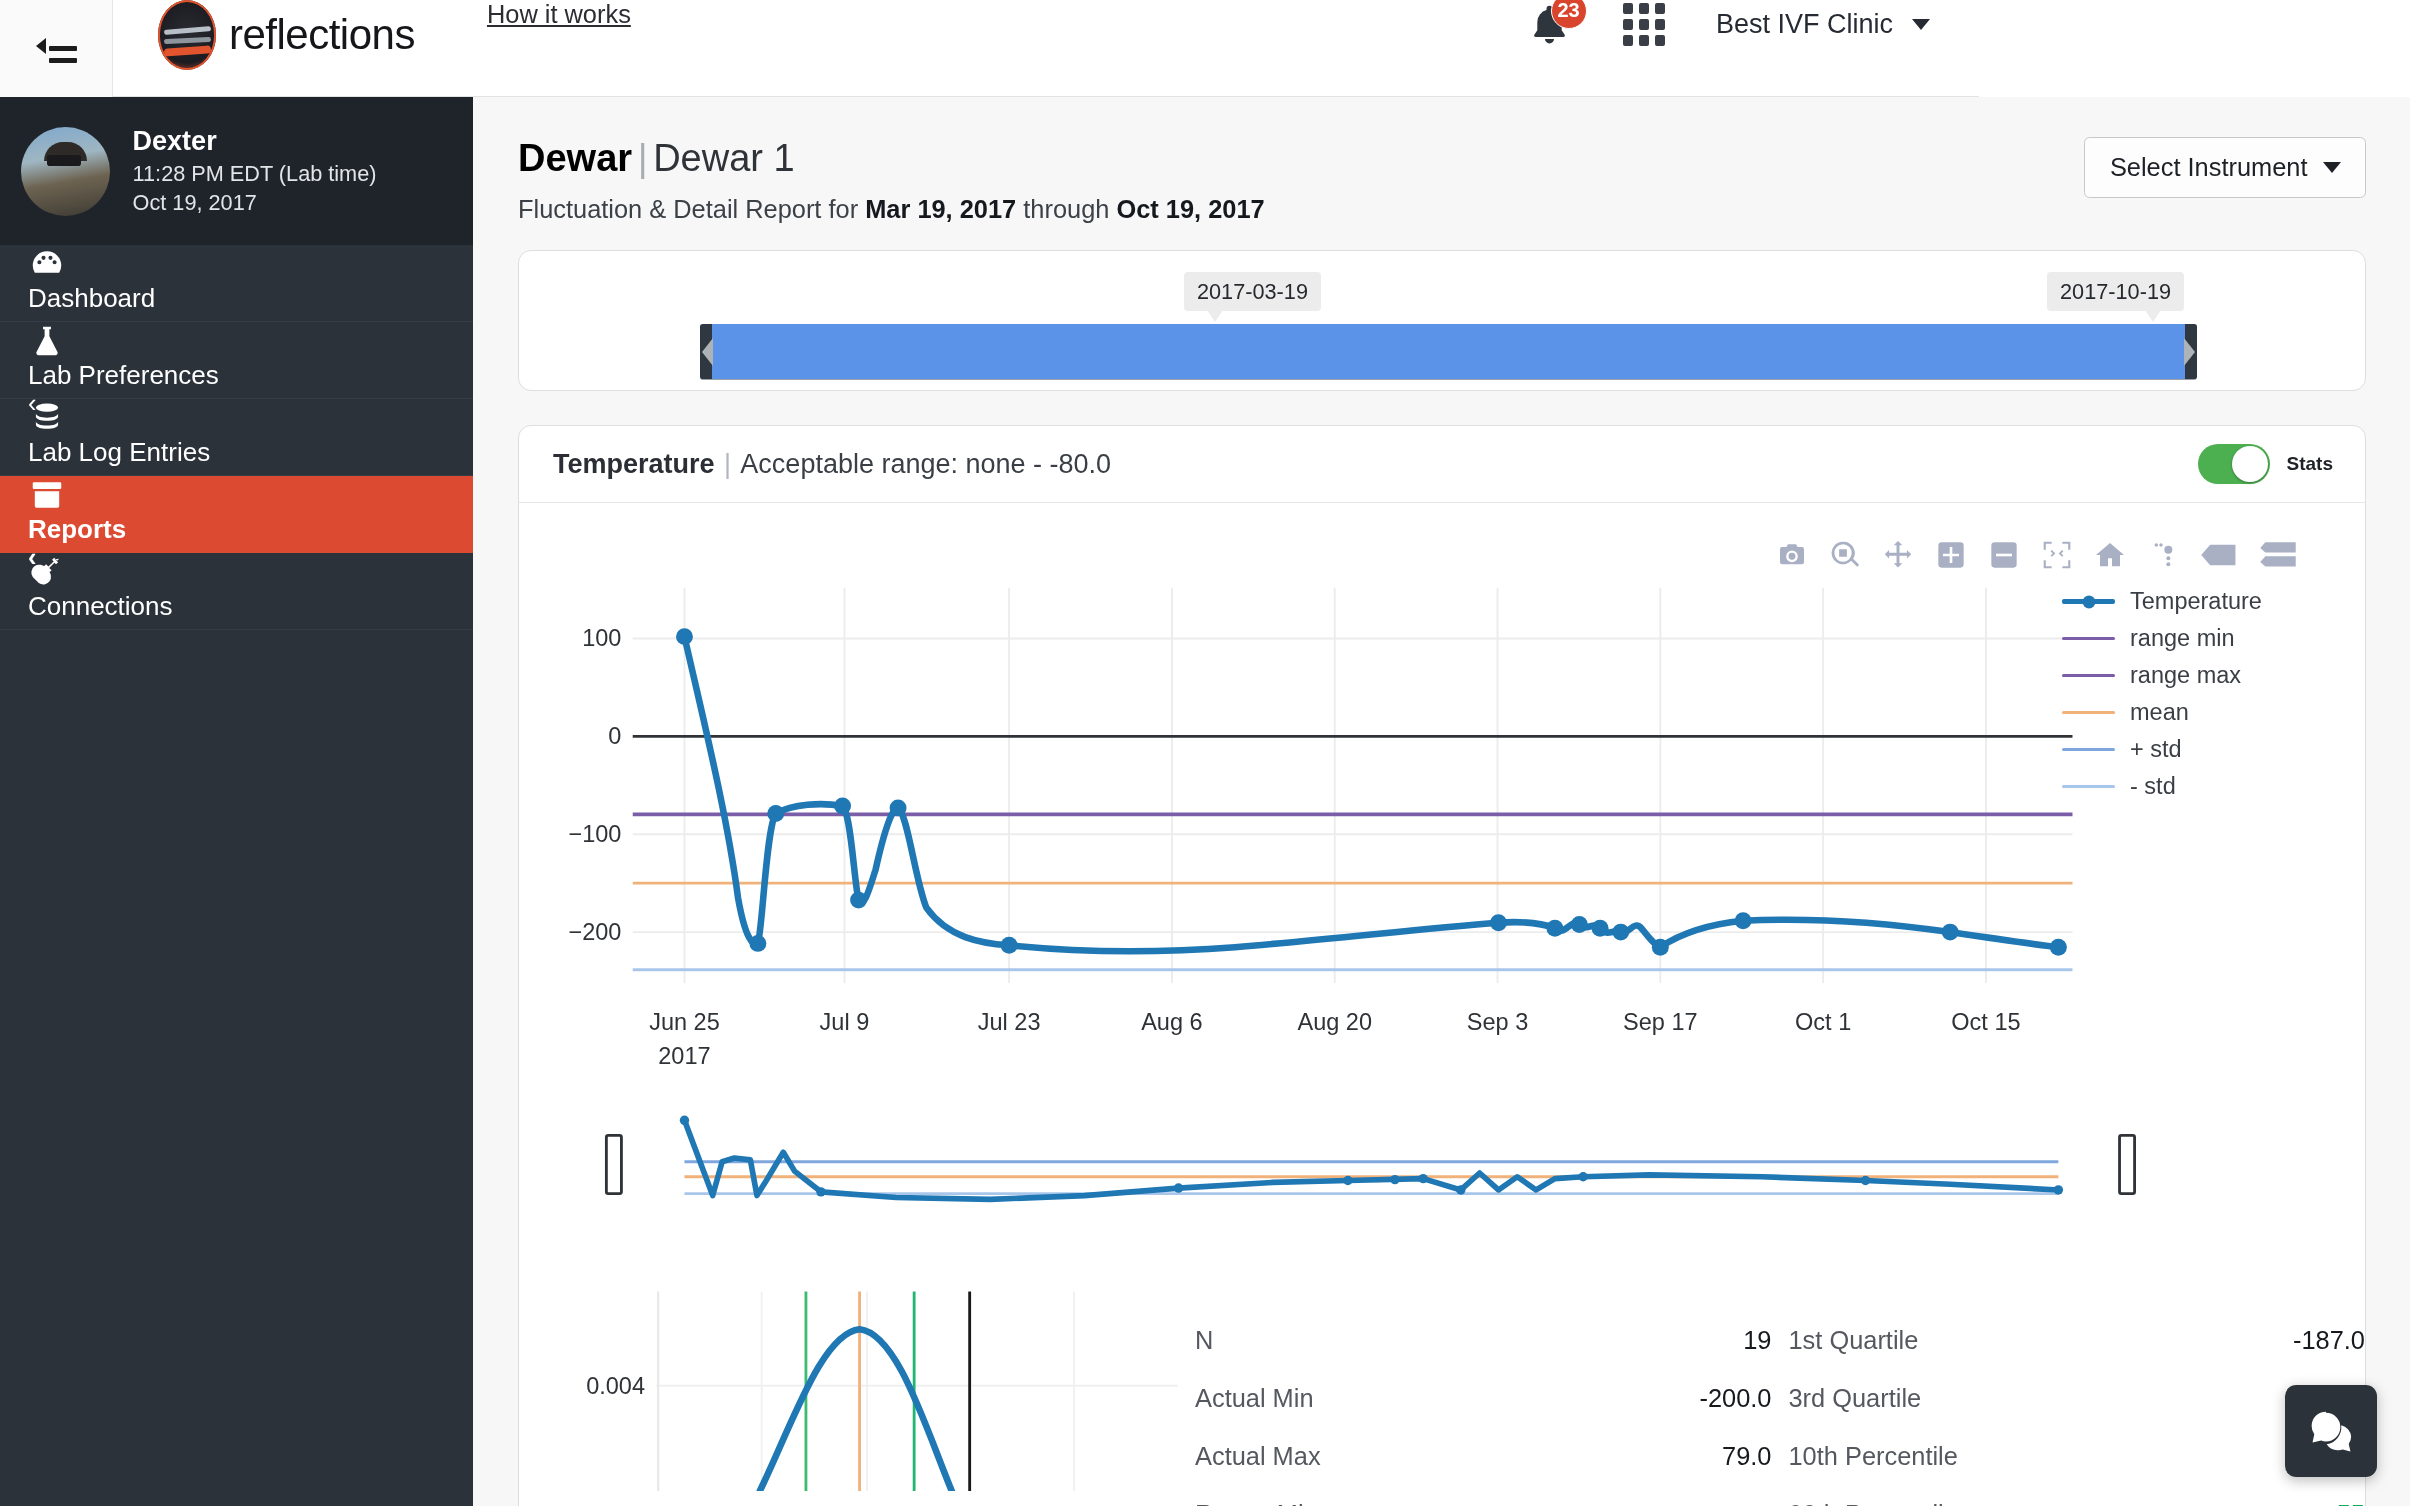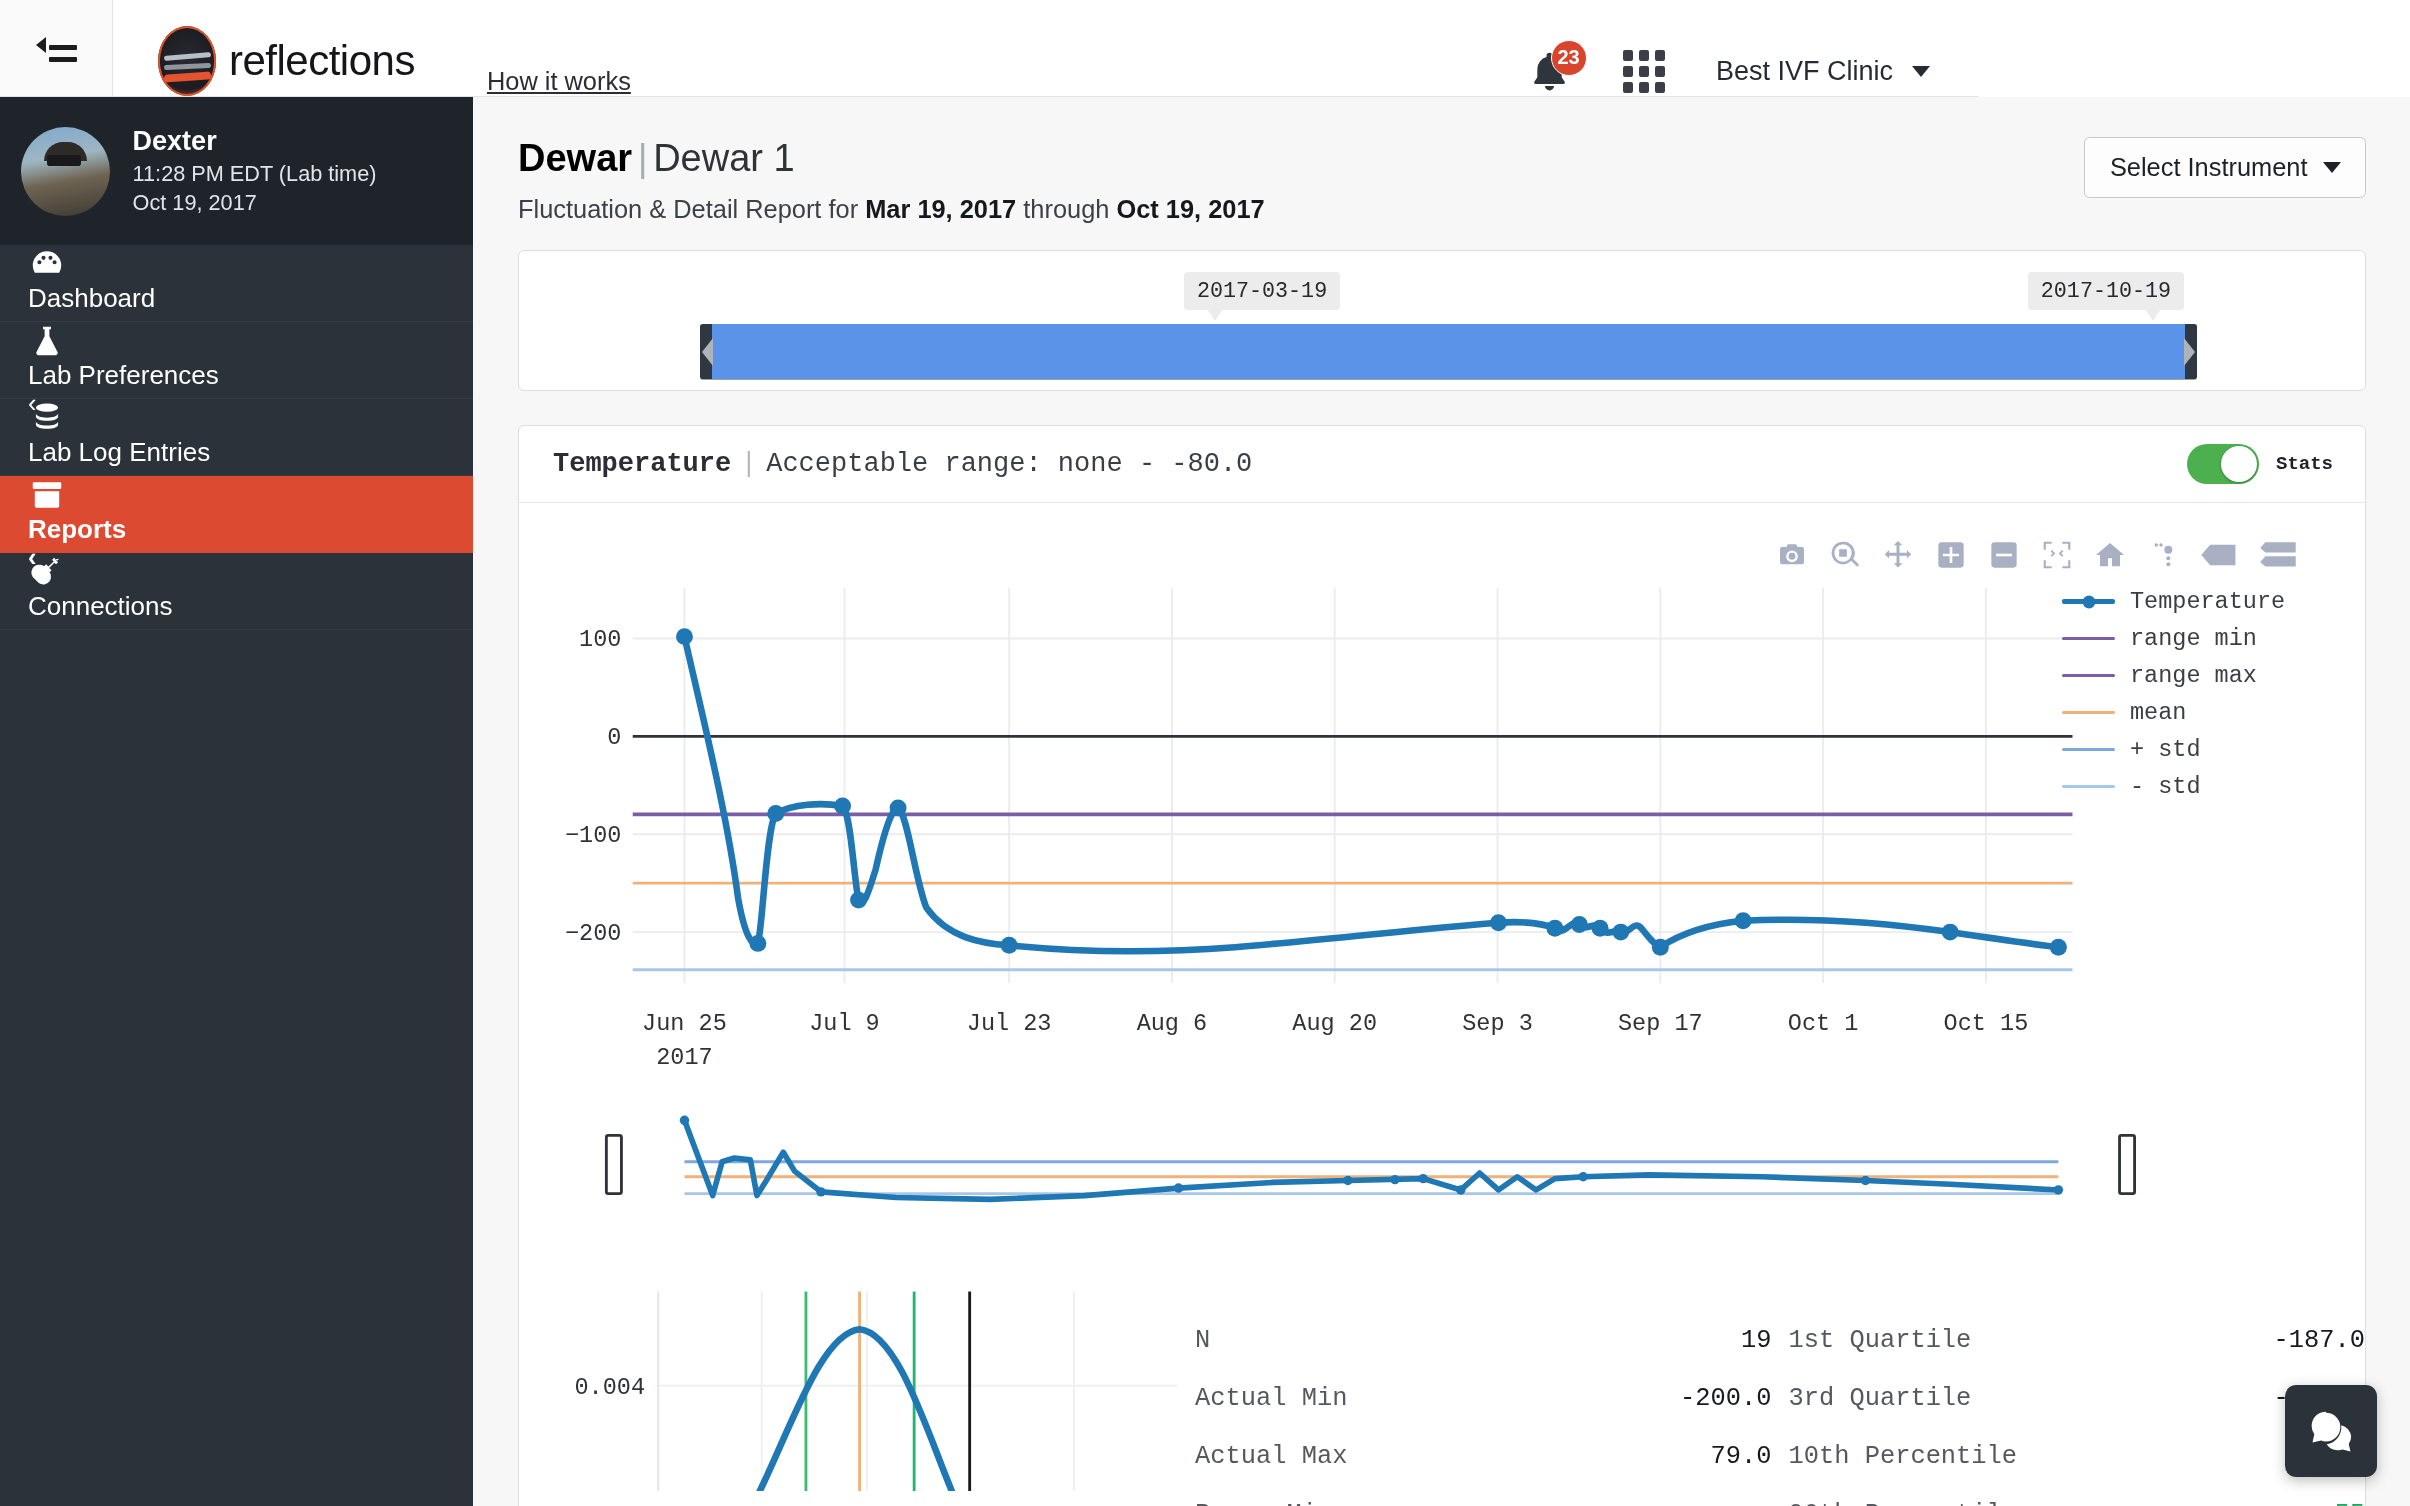--- a/index.html
+++ b/index.html
@@ -10,21 +10,21 @@
     font-family: "Liberation Sans", sans-serif;
     -webkit-font-smoothing: antialiased;
   }
 
   
   .topbar {
     position: absolute; top: 0; left: 0;
     width: 1979px; height: 97px;
     background: #ffffff;
     border-bottom: 0.9px solid #e3e3e3;
-    display: flex; align-items: flex-end;
+    display: flex; align-items: flex-start;
   }
   .hamburger-cell {
     width: 113px; height: 97px;
     display: flex; align-items: center; justify-content: center;
     border-right: 0.9px solid #e6e6e6;
     background: #fafafa;
   }
   .ham-icon { width: 41px; height: 34px; position: relative; }
   .ham-icon i {
     position: absolute; right: 0; height: 5.6px; background: #1c1c1c; border-radius: 0.9px;
@@ -140,23 +140,22 @@
   .instr-btn {
     position: absolute; right: 45px; top: 40px;
     background: #fdfdfd; border: 0.9px solid #c6c9cc; border-radius: 5.6px;
     padding: 15px 24.5px; font-size: 25.4px; color: #1d2126;
     display: flex; align-items: center; gap: 15px;
   }
   .instr-btn .caret-down { border-top-color: #1d2126; }
 
   
   .card {
-    background: #fff; border: 0.9px solid #dcdee0; border-radius: 6px;
+    background: #fff; border: 0.9px solid #dcdee0; border-radius: 13px;
     margin: 6px 45px;
-    font-family: Liberation Mono, monospace;
   }
   .range-card { margin-top: 26px; height: 141px; position: relative; }
   .range-bar {
     position: absolute; left: 181px; right: 168px; top: 73px; height: 55px;
     background: #5b93e8; border-radius: 2.8px;
     border-left: 12.2px solid #2f3740; border-right: 12.2px solid #2f3740;
     box-shadow: 0 0.9px 0 #9aa0a6;
   }
   .range-arrow {
     position: absolute; top: 50%; transform: translateY(-50%);

